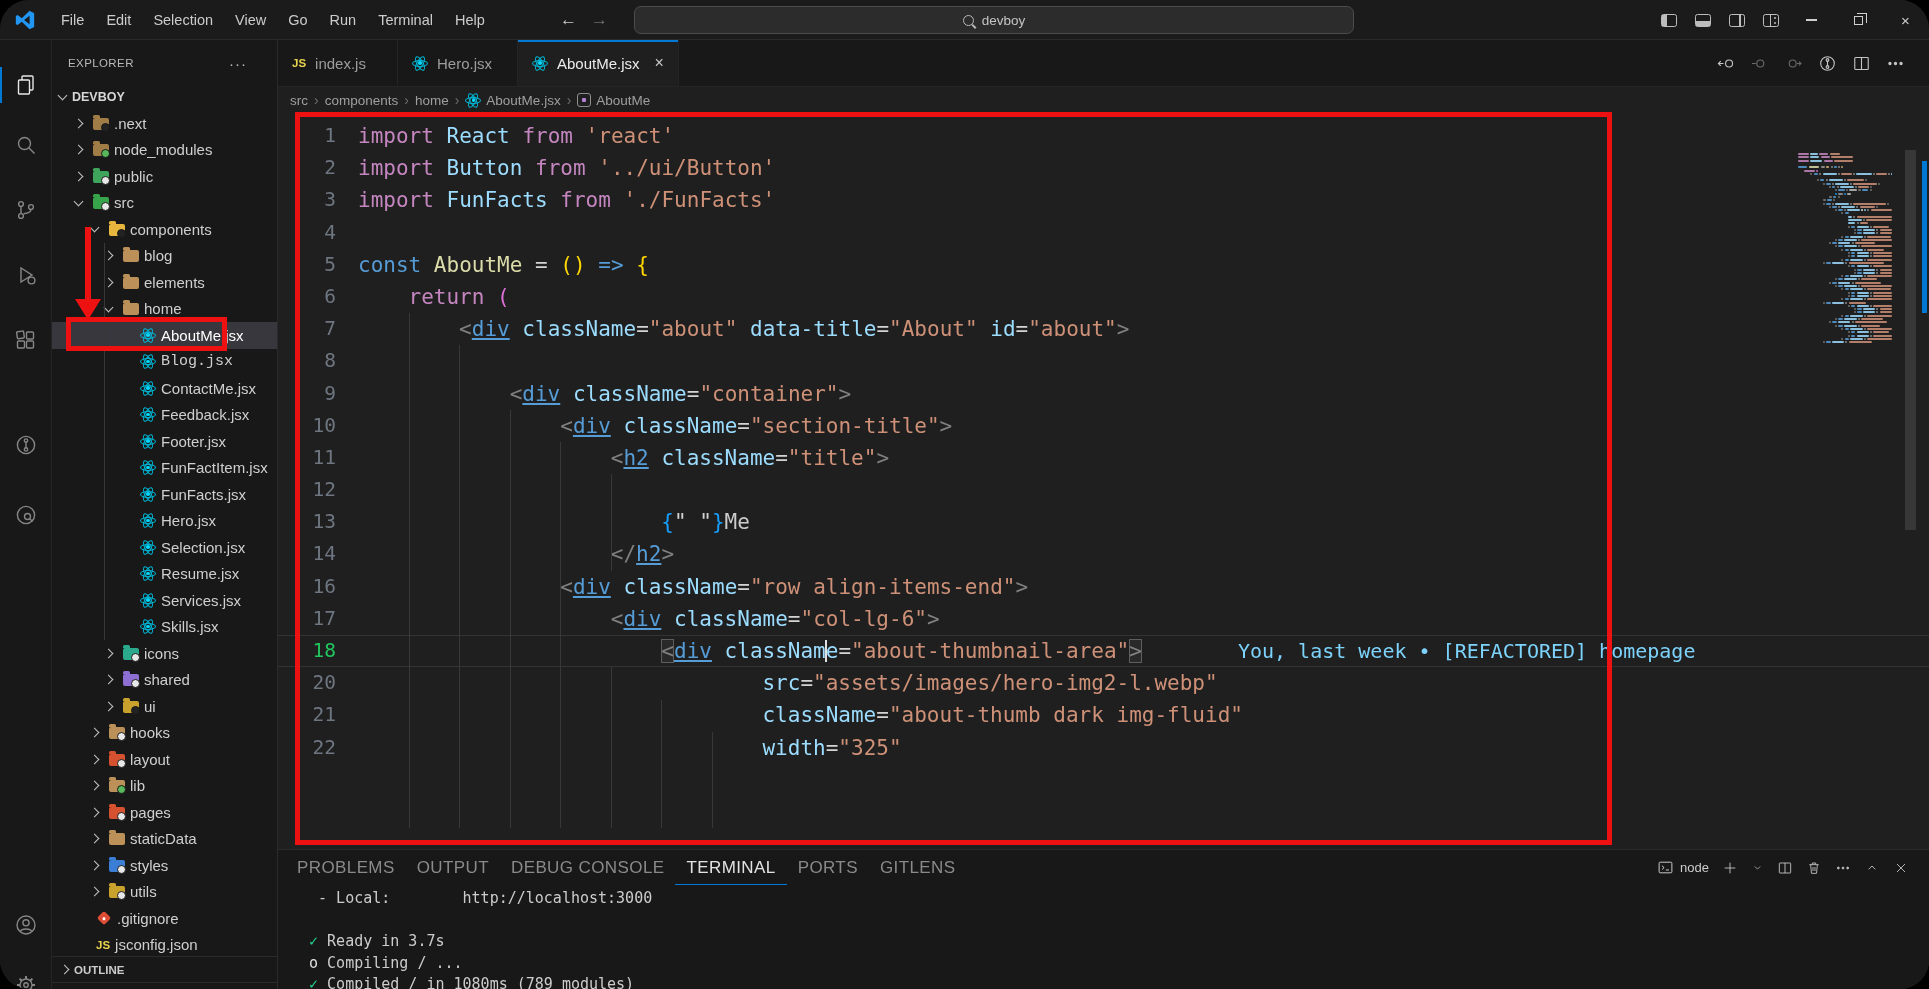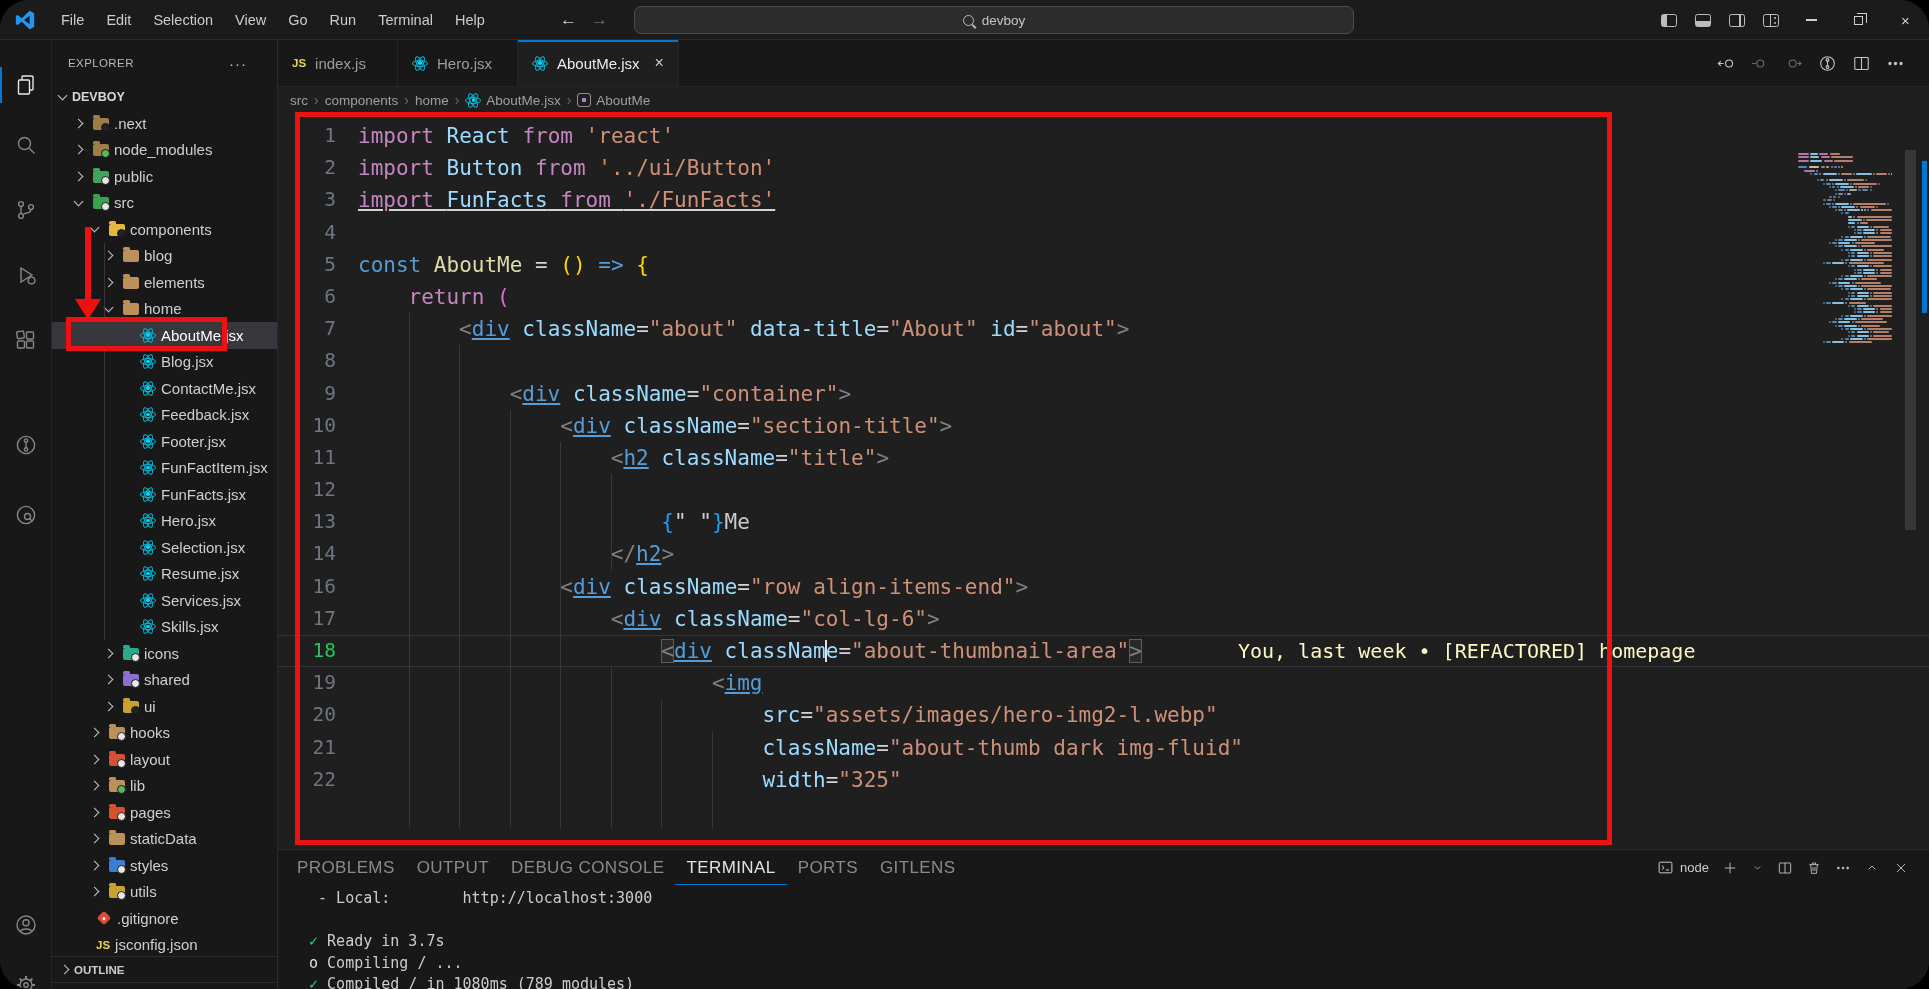--- a/index.html
+++ b/index.html
@@ -102,21 +102,21 @@
         font-family:"DejaVu Sans Mono","DejaVu Sans",monospace; font-size:21px; color:#d4d4d4; }
   .cl.current { box-shadow:inset 0 1px 0 #333333, inset 0 -1px 0 #333333; }
   .ln { position:absolute; left:0; width:58px; text-align:right; color:#6e7681; font-size:19.5px; }
   .cl.current .ln { color:#22c55e; }
   .body { position:absolute; left:80px; top:0; }
   .tk-kw{color:#c586c0;} .tk-kw2{color:#569cd6;} .tk-id{color:#9cdcfe;} .tk-str{color:#ce9178;}
   .tk-tag{color:#569cd6;text-decoration:underline;} .tk-tp{color:#808080;} .tk-fn{color:#dcdcaa;} .tk-pl{color:#d4d4d4;}
   .tk-b1{color:#ffd700;} .tk-b2{color:#da70d6;} .tk-b3{color:#179fff;} .tk-tx{color:#cccccc;}
   .tk-hl { outline:1px solid #5e5e5e; outline-offset:-1px; background:rgba(90,90,90,.18); }
   .cursor { display:inline-block; width:2px; height:22px; background:#e0e0e0; vertical-align:-4px; margin:0 -1px; }
-  .blame { color:#fef9c3; padding-left:96px; font-size:20px; }
+  .blame { color:#7dd3fc; padding-left:96px; font-size:20px; }
   .ig { position:absolute; width:1px; background:#383838; }
 
   .minimap { position:absolute; left:1514px; top:0; width:108px; bottom:0; }
   .mm-row { position:absolute; height:2.1px; border-radius:1px; opacity:.85; }
   .scrollbar { position:absolute; left:1625px; top:0; width:15px; bottom:0; }
   .sb-thumb { position:absolute; left:2px; width:11px; top:37px; height:380px; background:rgba(120,120,120,.28); }
   .bluebar { position:absolute; left:1644px; top:48px; width:5px; height:152px; background:#0078d4; }
 
   
   .terminal { position:absolute; left:0; right:0; bottom:0; height:140px; background:#181818; border-top:1px solid #2b2b2b; }
@@ -320,21 +320,21 @@
         </div>
         <div class="trow selected" style="padding-left: 64px;">
           <span class="chev-slot"></span>
           <span class="atom">
             <i></i>
             <i></i>
             <i></i>
           </span>
           <span>AboutMe.jsx</span>
         </div>
-        <div class="trow" style="padding-left: 64px;">
+        <div class="trow" style="padding-left: 64px; font-family: Liberation Mono, monospace;">
           <span class="chev-slot"></span>
           <span class="atom">
             <i></i>
             <i></i>
             <i></i>
           </span>
           <span>Blog.jsx</span>
         </div>
         <div class="trow" style="padding-left: 64px;">
           <span class="chev-slot"></span>
@@ -588,36 +588,35 @@
         <span class="bc-item">
           <span class="symic"></span>
           <span>AboutMe</span>
         </span>
       </div>
 
     <div class="code-region">
       <div class="code-lines" id="codelines">
           <div class="cl"><span class="ln">1</span><span class="body" style="padding-left: 0px;"><span class="tk-kw">import </span><span class="tk-id">React</span><span class="tk-kw"> from </span><span class="tk-str">'react'</span></span></div>
           <div class="cl"><span class="ln">2</span><span class="body" style="padding-left: 0px;"><span class="tk-kw">import </span><span class="tk-id">Button</span><span class="tk-kw"> from </span><span class="tk-str">'../ui/Button'</span></span></div>
-          <div class="cl"><span class="ln">3</span><span class="body" style="padding-left: 0px; text-decoration: underline;"><span class="tk-kw">import </span><span class="tk-id">FunFacts</span><span class="tk-kw"> from </span><span class="tk-str">'./FunFacts'</span></span></div>
+          <div class="cl"><span class="ln">3</span><span class="body" style="padding-left: 0px;"><span class="tk-kw">import </span><span class="tk-id">FunFacts</span><span class="tk-kw"> from </span><span class="tk-str">'./FunFacts'</span></span></div>
           <div class="cl"><span class="ln">4</span><span class="body" style="padding-left: 0px;"></span></div>
           <div class="cl"><span class="ln">5</span><span class="body" style="padding-left: 0px;"><span class="tk-kw2">const </span><span class="tk-fn">AboutMe</span><span class="tk-pl"> = </span><span class="tk-b1">()</span><span class="tk-pl"> </span><span class="tk-kw2">=&gt;</span><span class="tk-pl"> </span><span class="tk-b1">{</span></span></div>
           <div class="cl"><span class="ln">6</span><span class="body" style="padding-left: 50.56px;"><span class="tk-kw">return </span><span class="tk-b2">(</span></span></div>
           <div class="cl"><span class="ln">7</span><span class="body" style="padding-left: 101.12px;"><span class="tk-tp">&lt;</span><span class="tk-tag">div</span><span class="tk-pl"> </span><span class="tk-id">className</span><span class="tk-pl">=</span><span class="tk-str">"about"</span><span class="tk-pl"> </span><span class="tk-id">data-title</span><span class="tk-pl">=</span><span class="tk-str">"About"</span><span class="tk-pl"> </span><span class="tk-id">id</span><span class="tk-pl">=</span><span class="tk-str">"about"</span><span class="tk-tp">&gt;</span></span></div>
           <div class="cl"><span class="ln">8</span><span class="body" style="padding-left: 0px;"></span></div>
           <div class="cl"><span class="ln">9</span><span class="body" style="padding-left: 151.68px;"><span class="tk-tp">&lt;</span><span class="tk-tag">div</span><span class="tk-pl"> </span><span class="tk-id">className</span><span class="tk-pl">=</span><span class="tk-str">"container"</span><span class="tk-tp">&gt;</span></span></div>
           <div class="cl"><span class="ln">10</span><span class="body" style="padding-left: 202.24px;"><span class="tk-tp">&lt;</span><span class="tk-tag">div</span><span class="tk-pl"> </span><span class="tk-id">className</span><span class="tk-pl">=</span><span class="tk-str">"section-title"</span><span class="tk-tp">&gt;</span></span></div>
           <div class="cl"><span class="ln">11</span><span class="body" style="padding-left: 252.8px;"><span class="tk-tp">&lt;</span><span class="tk-tag">h2</span><span class="tk-pl"> </span><span class="tk-id">className</span><span class="tk-pl">=</span><span class="tk-str">"title"</span><span class="tk-tp">&gt;</span></span></div>
           <div class="cl"><span class="ln">12</span></div>
           <div class="cl"><span class="ln">13</span><span class="body" style="padding-left: 303.36px;"><span class="tk-b3">{</span><span class="tk-pl">" "</span><span class="tk-b3">}</span><span class="tk-tx">Me</span></span></div>
           <div class="cl"><span class="ln">14</span><span class="body" style="padding-left: 252.8px;"><span class="tk-tp">&lt;/</span><span class="tk-tag">h2</span><span class="tk-tp">&gt;</span></span></div>
           <div class="cl"><span class="ln">16</span><span class="body" style="padding-left: 202.24px;"><span class="tk-tp">&lt;</span><span class="tk-tag">div</span><span class="tk-pl"> </span><span class="tk-id">className</span><span class="tk-pl">=</span><span class="tk-str">"row align-items-end"</span><span class="tk-tp">&gt;</span></span></div>
           <div class="cl"><span class="ln">17</span><span class="body" style="padding-left: 252.8px;"><span class="tk-tp">&lt;</span><span class="tk-tag">div</span><span class="tk-pl"> </span><span class="tk-id">className</span><span class="tk-pl">=</span><span class="tk-str">"col-lg-6"</span><span class="tk-tp">&gt;</span></span></div>
           <div class="cl current"><span class="ln">18</span><span class="body" style="padding-left: 303.36px;"><span class="tk-tp tk-hl">&lt;</span><span class="tk-tag">div</span><span class="tk-pl"> </span><span class="tk-id">classNam</span><span class="cursor"></span><span class="tk-id">e</span><span class="tk-pl">=</span><span class="tk-str">"about-thumbnail-area"</span><span class="tk-tp tk-hl">&gt;</span><span class="blame">You, last week • [REFACTORED] homepage</span></span></div>
-          <div class="cl"><span class="ln">19</span><span class="body" style="padding-left: 353.92px;"><span class="tk-tp">&lt;</span><span class="tk-tag">img</span></span></div>
           <div class="cl"><span class="ln">20</span><span class="body" style="padding-left: 404.48px;"><span class="tk-id">src</span><span class="tk-pl">=</span><span class="tk-str">"assets/images/hero-img2-l.webp"</span></span></div>
           <div class="cl"><span class="ln">21</span><span class="body" style="padding-left: 404.48px;"><span class="tk-id">className</span><span class="tk-pl">=</span><span class="tk-str">"about-thumb dark img-fluid"</span></span></div>
           <div class="cl"><span class="ln">22</span><span class="body" style="padding-left: 404.48px;"><span class="tk-id">width</span><span class="tk-pl">=</span><span class="tk-str">"325"</span></span></div>
         </div>
       <div id="guides">
           <div class="ig" style="left: 130.56px; top: 200.2px; height: 515.2px;"></div>
           <div class="ig" style="left: 181.12px; top: 232.4px; height: 483px;"></div>
           <div class="ig" style="left: 231.68px; top: 296.8px; height: 418.6px;"></div>
           <div class="ig" style="left: 282.24px; top: 329px; height: 386.4px;"></div>
           <div class="ig" style="left: 332.8px; top: 361.2px; height: 96.6px;"></div>

